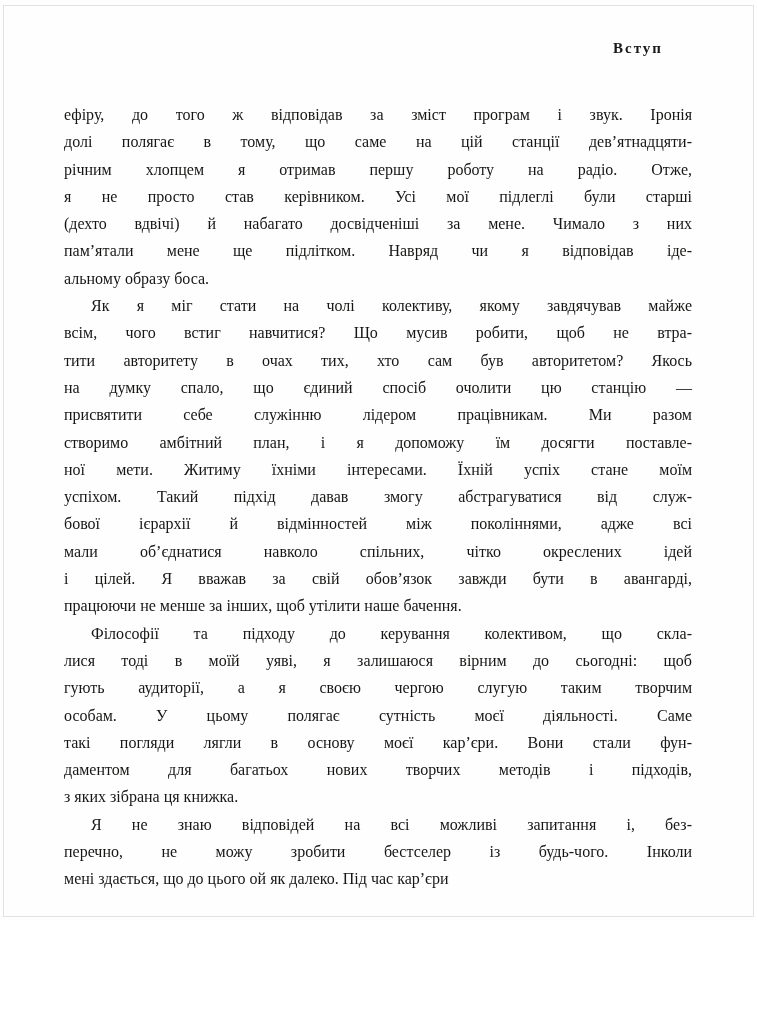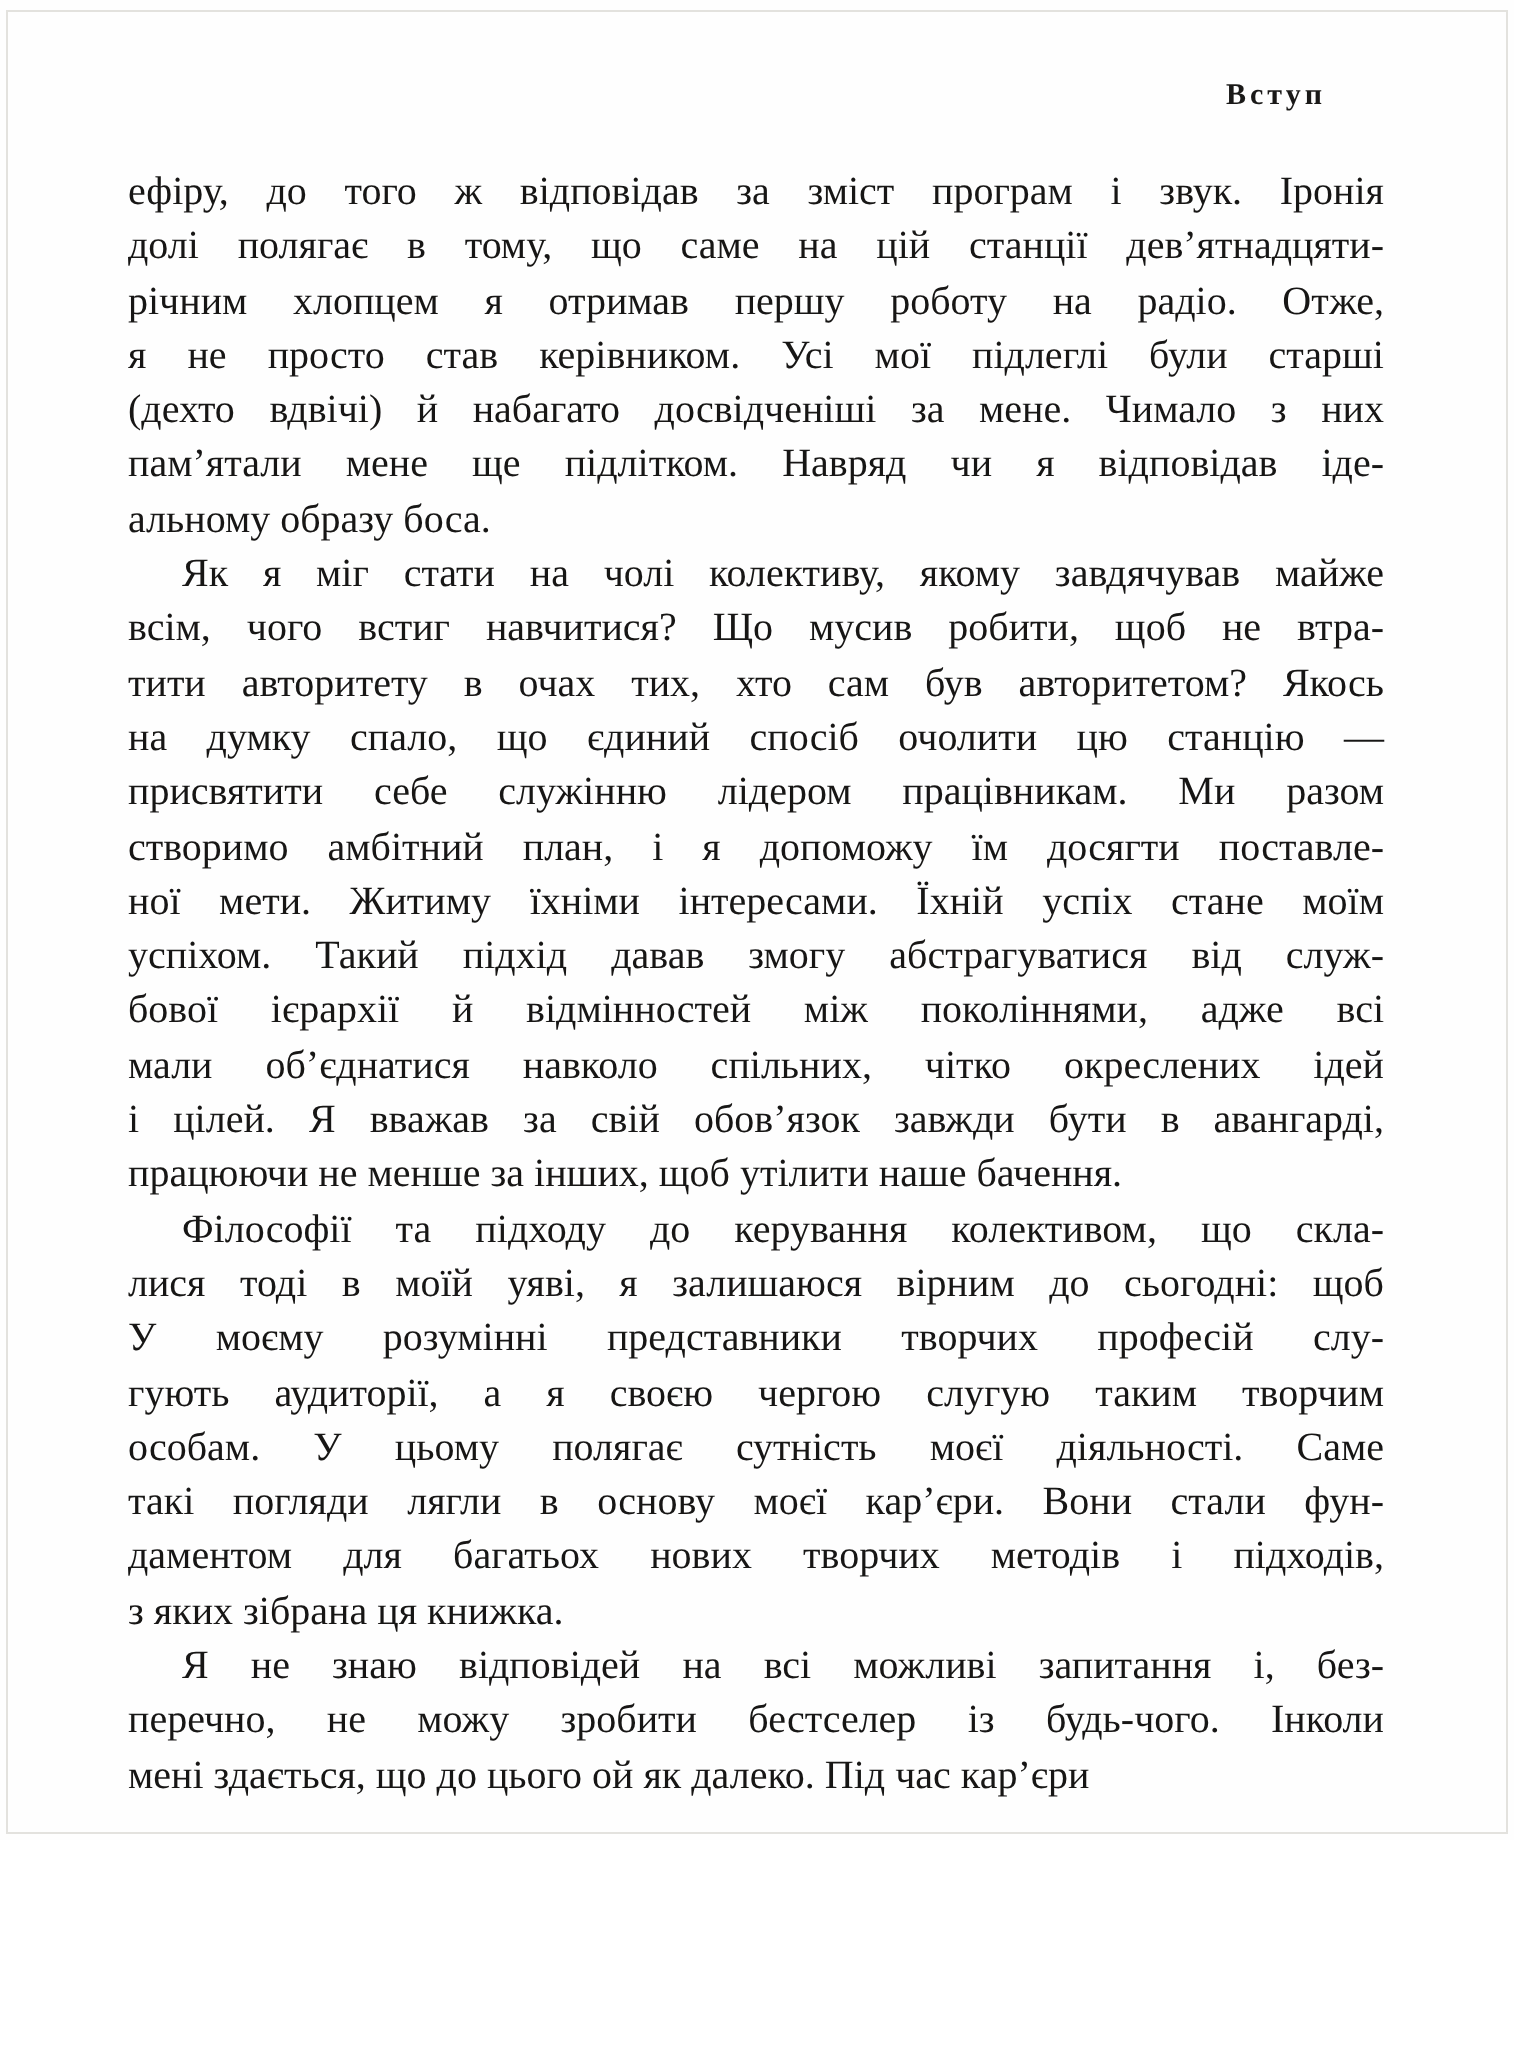--- a/index.html
+++ b/index.html
@@ -27,24 +27,24 @@
     position: absolute;
     top: 40px;
     right: 94px;
     font-weight: bold;
     font-size: 15px;
     letter-spacing: 2px;
     color: #1a1918;
   }
   .body-text {
     position: absolute;
-    top: 83px;
+    top: 101px;
     left: 64px;
     width: 628px;
-    font-size: 20px;
+    font-size: 16px;
     line-height: 27.3px;
     color: #171615;
   }
   .para { margin: 0; }
   .line {
     text-align: justify;
     text-align-last: justify;
     white-space: normal;
   }
   .line.last {
@@ -88,21 +88,20 @@
         <div class="line">ної мети. Житиму їхніми інтересами. Їхній успіх стане моїм</div>
         <div class="line">успіхом. Такий підхід давав змогу абстрагуватися від служ-</div>
         <div class="line">бової ієрархії й відмінностей між поколіннями, адже всі</div>
         <div class="line">мали об’єднатися навколо спільних, чітко окреслених ідей</div>
         <div class="line">і цілей. Я вважав за свій обов’язок завжди бути в авангарді,</div>
         <div class="line last">працюючи не менше за інших, щоб утілити наше бачення.</div>
       </div>
       <div class="para indent">
         <div class="line first">Філософії та підходу до керування колективом, що скла-</div>
         <div class="line">лися тоді в моїй уяві, я залишаюся вірним до сьогодні: щоб</div>
-        <div class="line">У моєму розумінні представники творчих професій слу-</div>
         <div class="line">гують аудиторії, а я своєю чергою слугую таким творчим</div>
         <div class="line">особам. У цьому полягає сутність моєї діяльності. Саме</div>
         <div class="line">такі погляди лягли в основу моєї кар’єри. Вони стали фун-</div>
         <div class="line">даментом для багатьох нових творчих методів і підходів,</div>
         <div class="line last">з яких зібрана ця книжка.</div>
       </div>
       <div class="para indent">
         <div class="line first">Я не знаю відповідей на всі можливі запитання і, без-</div>
         <div class="line">перечно, не можу зробити бестселер із будь-чого. Інколи</div>
         <div class="line last">мені здається, що до цього ой як далеко. Під час кар’єри</div>

